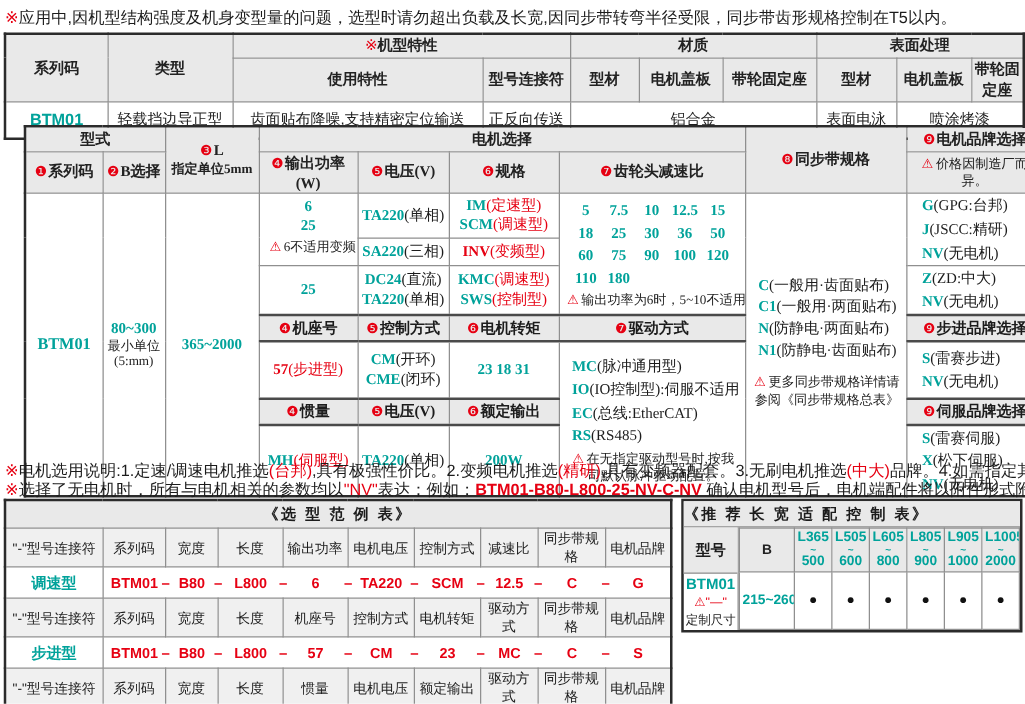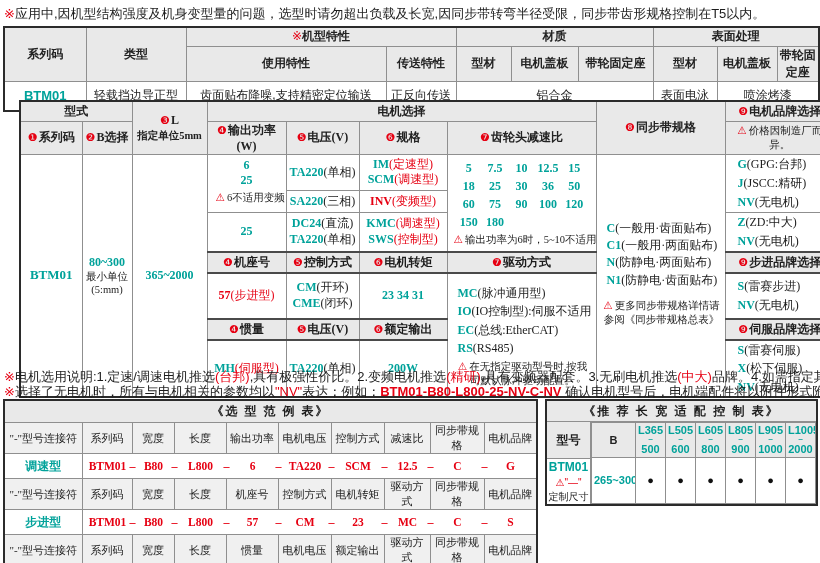--- a/index.html
+++ b/index.html
@@ -28,33 +28,33 @@
   .list .li{white-space:nowrap;}
   .cellflex{display:flex;flex-direction:column;height:100%;}
   .gear-grid{padding:4px 8px 0 8px;}
   .gear-row{display:grid;grid-template-columns:repeat(5,1fr);line-height:1.5;}
   .gear-row span{text-align:center;}
   .cell-warn{font-size:10.5px;text-align:center;padding:2px 4px 4px 6px;white-space:nowrap;}
   .belt-cell .list{padding-left:10px;line-height:1.45;}
   .drive-cell .list{padding:6px 0 0 10px;line-height:1.55;}
   .spacer{flex:1;}
   
-  .ex td{height:21px;font-family:Liberation Serif, serif;}
+  .ex td{height:21px;}
   .ex .title td{background:var(--hdr);font-weight:bold;letter-spacing:2px;border-bottom:1px solid var(--line);}
   .ex .ex-hd td{background:#f0f0f0;font-weight:normal;font-size:11px;}
   .ex .ex-val td{height:24px;border-left:none;border-right:none;}
   .ex .ex-val td.exlabel{border-right:1px solid var(--line);border-left:1px solid var(--line);color:var(--teal);font-weight:bold;}
   .ex-grid{display:grid;grid-template-columns:50px 42px 52px 52px 53px 53px 46px 54px 52px;height:100%;align-items:center;}
   .exc{position:relative;text-align:center;}
   .exv{color:var(--red);font-weight:bold;font-size:11.5px;}
   .exdash{position:absolute;right:0;top:50%;transform:translate(50%,-50%);color:var(--red);font-weight:bold;}
   .exc:last-child .exdash{display:none;}
   
   .size-wrap{border:2px solid var(--dark);width:273px;box-sizing:border-box;background:#fff;}
-  .size-title{background:var(--hdr);font-weight:bold;text-align:center;letter-spacing:2px;height:20px;line-height:20px;border-bottom:1px solid var(--line);}
+  .size-title{background:var(--hdr);font-weight:bold;text-align:left;letter-spacing:2px;height:20px;line-height:20px;border-bottom:1px solid var(--line);}
   .size-body{display:flex;}
   .size-left{width:47px;border-right:1px solid var(--line);display:flex;flex-direction:column;}
   .size-model-hd{height:36px;background:var(--hdr);font-weight:bold;display:flex;align-items:center;justify-content:center;border-bottom:1px solid var(--line);}
   .size-model{flex:1;display:flex;flex-direction:column;align-items:center;justify-content:center;line-height:1.4;}
   .mnote{font-size:10px;color:#1c1c1c;}
   .size-t{width:222px;}
   .size-t td{height:20px;font-size:11px;}
   .size-t .hd td{height:34px;}
   .szcol div{line-height:1.0;}
   .szcol .mid{font-size:8px;color:var(--teal);}
@@ -85,21 +85,21 @@
   <tbody>
       <tr style="height:19px">
     <td class="hd" rowspan="2">系列码</td>
     <td class="hd" rowspan="2">类型</td>
     <td class="hd" colspan="2"><span class="dr">※</span><span>机型特性</span></td>
     <td class="hd" colspan="3">材质</td>
     <td class="hd" colspan="3">表面处理</td>
   </tr>
   <tr style="height:19px">
     <td class="hd">使用特性</td>
-    <td class="hd">传送特性</td>
+    <td class="hd">型号连接符</td>
     <td class="hd">型材</td>
     <td class="hd">电机盖板</td>
     <td class="hd">带轮固定座</td>
     <td class="hd">型材</td>
     <td class="hd">电机盖板</td>
     <td class="hd">带轮固定座</td>
   </tr>
   <tr style="height:30px">
     <td class="t big">BTM01</td>
     <td>轻载挡边导正型</td>
@@ -185,21 +185,21 @@
                 <span class="t">50</span>
               </div>
           <div class="gear-row">
                 <span class="t">60</span>
                 <span class="t">75</span>
                 <span class="t">90</span>
                 <span class="t">100</span>
                 <span class="t">120</span>
               </div>
           <div class="gear-row">
-                <span class="t">150</span>
+                <span class="t">110</span>
                 <span class="t">180</span>
               </div>
         </div>
         <div class="cell-warn"><span class="warn-ic">⚠</span><span>输出功率为6时，5~10不适用。</span></div>
       </div>
     </td>
     <td class="belt-cell" rowspan="7" style="padding:0;">
       <div class="cellflex">
         <div class="spacer"></div>
         <div class="list">
@@ -243,21 +243,21 @@
     <td><span class="n">❻</span><span>电机转矩</span></td>
     <td><span class="n">❼</span><span>驱动方式</span></td>
     <td><span class="n">❾</span><span>步进品牌选择</span></td>
   </tr>
   <tr style="height:46px">
     <td><span class="r">57</span><span class="dr">(步进型)</span></td>
     <td class="two-line">
       <div><span class="t">CM</span><span class="d">(开环)</span></div>
       <div><span class="t">CME</span><span class="d">(闭环)</span></div>
     </td>
-    <td class="t">23 34 31</td>
+    <td class="t">23 18 31</td>
     <td class="drive-cell" rowspan="3" style="padding:0;">
       <div class="cellflex">
         <div class="list">
               <div class="li"><span class="t">MC</span><span class="d">(脉冲通用型)</span></div>
               <div class="li"><span class="t">IO</span><span class="d">(IO控制型):伺服不适用</span></div>
               <div class="li"><span class="t">EC</span><span class="d">(总线:EtherCAT)</span></div>
               <div class="li"><span class="t">RS</span><span class="d">(RS485)</span></div>
             </div>
         <div class="spacer"></div>
         <div class="cell-warn" style="white-space:normal;"><span class="warn-ic">⚠</span><span>在无指定驱动型号时,按我司默认脉冲驱动配置。</span></div>
@@ -442,26 +442,26 @@
               <div class="mid">~</div>
               <div class="t">2000</div>
             </td>
         </tr>
       </thead>
       <tbody>
 
 
 
 
-
           <tr>
-            <td class="szb">265~300</td>
+            <td class="szb">215~260</td>
             <td class="szdot">●</td>
             <td class="szdot">●</td>
             <td class="szdot">●</td>
             <td class="szdot">●</td>
             <td class="szdot">●</td>
             <td class="szdot">●</td>
           </tr>
+
         </tbody>
     </table>
   </div>
 </div>
 
 </body></html>

